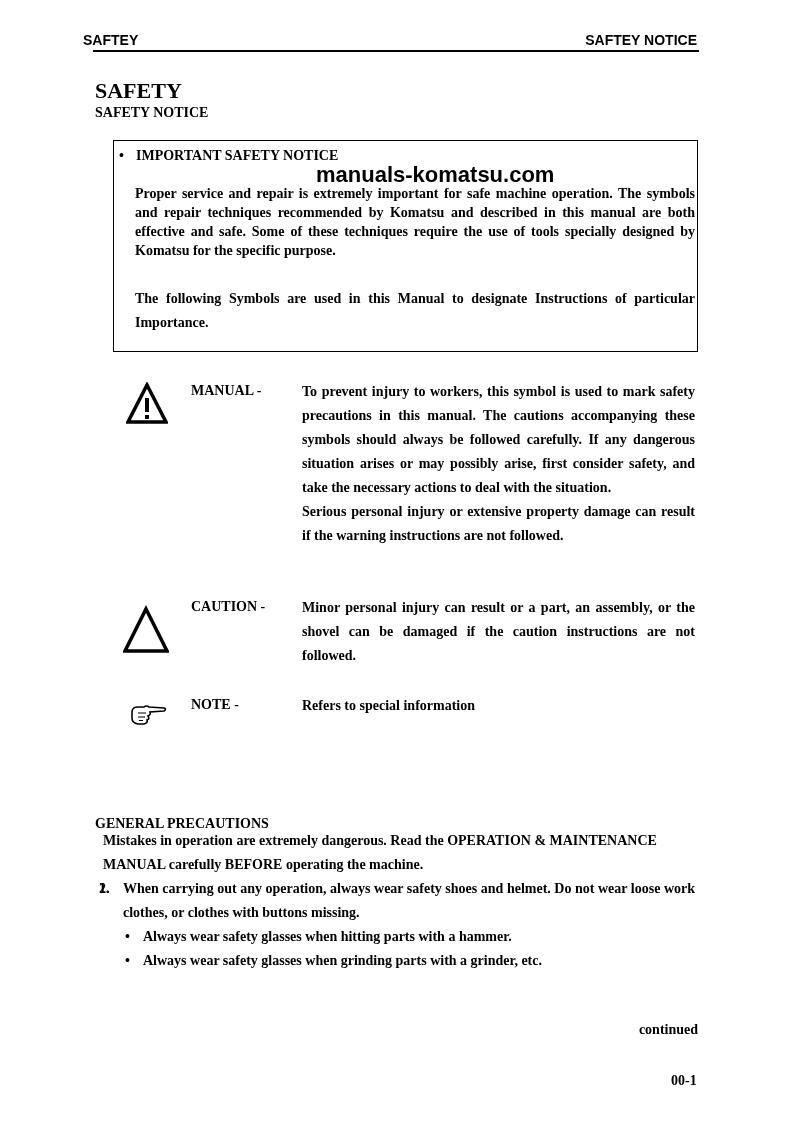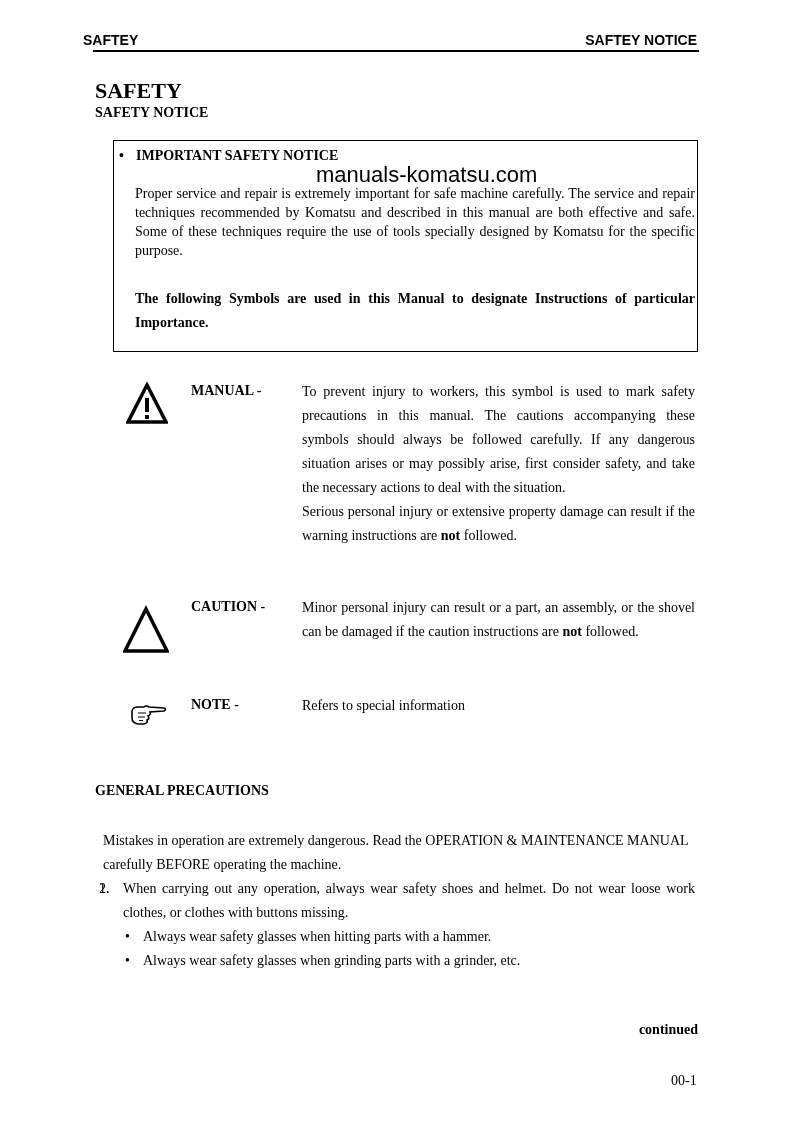--- a/index.html
+++ b/index.html
@@ -1,20 +1,20 @@
 <!DOCTYPE html>
 <html><head>
 <meta charset="utf-8">
 <style>
   html, body { margin: 0; padding: 0; background: #ffffff; }
   body {
     width: 793px; height: 1123px; position: relative; overflow: hidden;
     font-family: "Liberation Serif", serif; color: #000;
   }
-  .abs { position: absolute; }
+  .abs { position: absolute; font-weight: bold; }
   .hdr {
     font-family: "Liberation Sans", sans-serif; font-weight: bold; font-size: 14px;
     top: 32px;
   }
   .hdr-rule { left: 93px; top: 50px; width: 606px; height: 0; border-top: 2px solid #000; }
   .title { left: 95px; top: 78px; font-size: 22px; font-weight: bold; }
   .subtitle { left: 95px; top: 105px; font-size: 14px; font-weight: bold; }
   .notice-box {
     left: 113px; top: 140px; width: 585px; height: 212px;
     border: 1px solid #000; box-sizing: border-box;
@@ -24,21 +24,21 @@
     font-size: 22px; color: #000; white-space: nowrap;
   }
   .body-text { font-size: 14px; line-height: 19px; }
   .notice-heading { left: 119px; top: 148px; font-size: 14px; font-weight: bold; }
   .notice-heading .bullet { display: inline-block; width: 17px; }
   .notice-para { left: 135px; top: 184px; width: 560px; text-align: justify; text-align-last: left; }
   .notice-bold { left: 135px; top: 287px; width: 560px; font-weight: bold; line-height: 24px; text-align: justify; text-align-last: left; }
   .sym-label { left: 191px; font-size: 14px; font-weight: bold; }
   .sym-text { left: 302px; width: 393px; font-size: 14px; line-height: 24px; text-align: justify; text-align-last: left; }
   .sym-text p { margin: 0; }
-  .section-h { left: 95px; top: 783px; font-size: 14px; font-weight: bold; }
+  .section-h { left: 95px; top: 816px; font-size: 14px; font-weight: bold; }
   .gp-intro { left: 95px; top: 829px; width: 600px; font-size: 14px; line-height: 24px; margin-left: 8px; }
   .gp-list { left: 95px; top: 877px; width: 600px; font-size: 14px; line-height: 24px; margin: 0; padding: 0; list-style: none; }
   .gp-list li { position: relative; padding-left: 28px; text-align: justify; text-align-last: left; }
   .gp-list li .num { position: absolute; left: 4px; top: 0; }
   .sub-list { margin: 0; padding: 0; list-style: none; }
   .sub-list li { padding-left: 20px; position: relative; }
   .sub-list li .dot { position: absolute; left: 2px; top: 0; }
   .continued { right: 95px; top: 1022px; font-size: 14px; font-weight: bold; }
   .page-no { left: 671px; top: 1073px; font-size: 14px; }
 </style>
@@ -49,21 +49,21 @@
 <div class="abs hdr" style="right:96px;">SAFTEY NOTICE</div>
 <div class="abs hdr-rule"></div>
 
 <div class="abs title">SAFETY</div>
 <div class="abs subtitle">SAFETY NOTICE</div>
 
 <div class="abs notice-box"></div>
 <div class="abs notice-heading">
   <span class="bullet">•</span><span>IMPORTANT SAFETY NOTICE</span>
 </div>
-<div class="abs body-text notice-para">Proper service and repair is extremely important for safe machine carefully. The service and repair techniques recommended by Komatsu and described in this manual are both effective and safe. Some of these techniques require the use of tools specially designed by Komatsu for the specific purpose.</div>
+<div class="abs body-text notice-para">Proper service and repair is extremely important for safe machine operation. The symbols and repair techniques recommended by Komatsu and described in this manual are both effective and safe. Some of these techniques require the use of tools specially designed by Komatsu for the specific purpose.</div>
 <div class="abs body-text notice-bold">The following Symbols are used in this Manual to designate Instructions of particular Importance.</div>
 <div class="abs watermark">manuals-komatsu.com</div>
 
 <div class="abs" style="left:126px; top:382px;">
   <svg width="42" height="42" viewBox="0 0 42 42">
     <polygon points="21,3 40,40 2,40" fill="none" stroke="#000" stroke-width="3.5" stroke-linejoin="miter"></polygon>
     <rect x="19" y="16" width="4" height="14" fill="#000"></rect>
     <rect x="19" y="33" width="4" height="4" fill="#000"></rect>
   </svg>
 </div>

